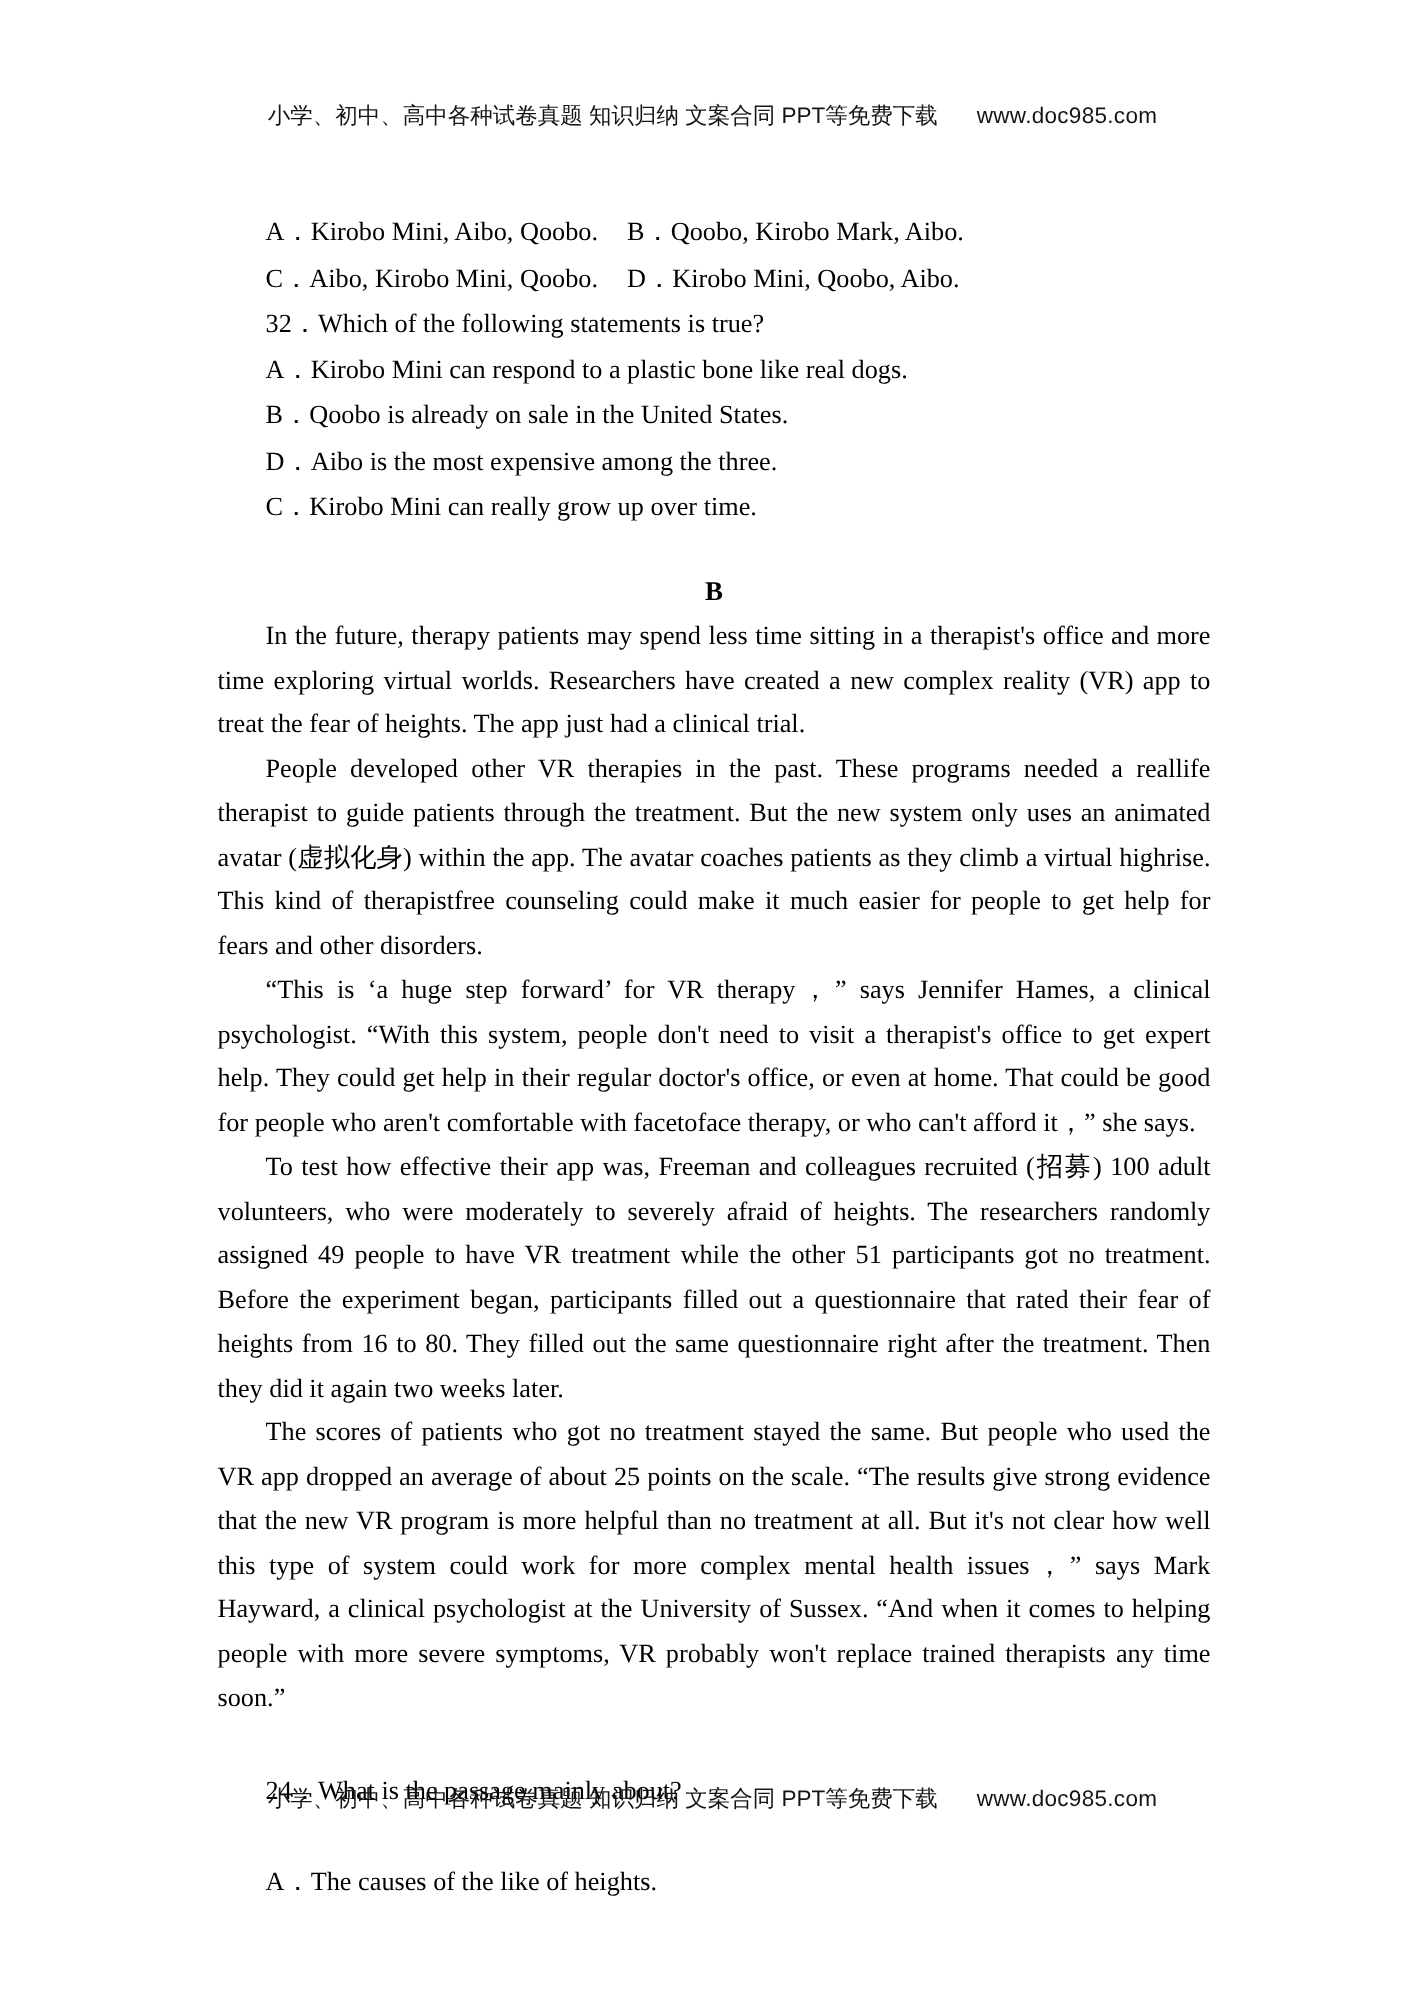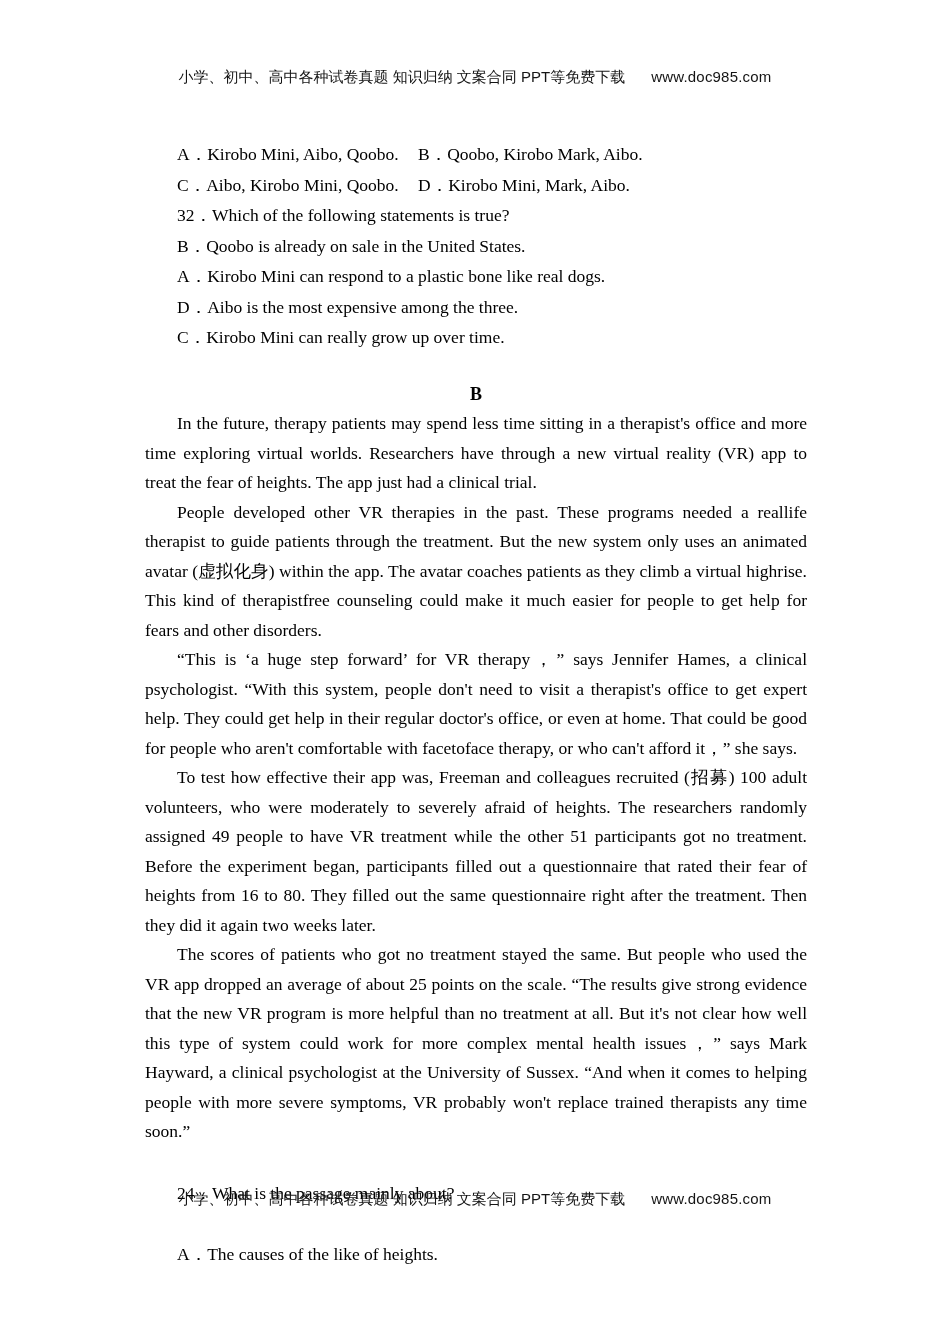--- a/index.html
+++ b/index.html
@@ -71,32 +71,32 @@
   <div class="band band-top">
     <span class="promo">小学、初中、高中各种试卷真题 知识归纳 文案合同 PPT等免费下载</span><span class="url">www.doc985.com</span>
   </div>
 
   <div class="content">
 
     <div class="opt-row">
       <span class="cell-left">A．Kirobo Mini, Aibo, Qoobo.</span><span class="cell-right">B．Qoobo, Kirobo Mark, Aibo.</span>
     </div>
     <div class="opt-row">
-      <span class="cell-left">C．Aibo, Kirobo Mini, Qoobo.</span><span class="cell-right">D．Kirobo Mini, Mark, Aibo.</span>
+      <span class="cell-left">C．Aibo, Kirobo Mini, Qoobo.</span><span class="cell-right">D．Kirobo Mini, Qoobo, Aibo.</span>
     </div>
 
     <div class="q-line">32．Which of the following statements is true?</div>
+    <div class="q-line">A．Kirobo Mini can respond to a plastic bone like real dogs.</div>
     <div class="q-line">B．Qoobo is already on sale in the United States.</div>
-    <div class="q-line">A．Kirobo Mini can respond to a plastic bone like real dogs.</div>
     <div class="q-line">D．Aibo is the most expensive among the three.</div>
     <div class="q-line">C．Kirobo Mini can really grow up over time.</div>
 
     <div class="section-heading">B</div>
 
-    <p class="para">In the future, therapy patients may spend less time sitting in a therapist's office and more time exploring virtual worlds. Researchers have through a new virtual reality (VR) app to treat the fear of heights. The app just had a clinical trial.</p>
+    <p class="para">In the future, therapy patients may spend less time sitting in a therapist's office and more time exploring virtual worlds. Researchers have created a new complex reality (VR) app to treat the fear of heights. The app just had a clinical trial.</p>
     <p class="para">People developed other VR therapies in the past. These programs needed a reallife therapist to guide patients through the treatment. But the new system only uses an animated avatar (虚拟化身) within the app. The avatar coaches patients as they climb a virtual highrise. This kind of therapistfree counseling could make it much easier for people to get help for fears and other disorders.</p>
     <p class="para">“This is ‘a huge step forward’ for VR therapy，”  says Jennifer Hames, a clinical psychologist. “With this system, people don't need to visit a therapist's office to get expert help. They could get help in their regular doctor's office, or even at home. That could be good for people who aren't comfortable with facetoface therapy, or who can't afford it，”  she says.</p>
     <p class="para">To test how effective their app was, Freeman and colleagues recruited (招募) 100 adult volunteers, who were moderately to severely afraid of heights. The researchers randomly assigned 49 people to have VR treatment while the other 51 participants got no treatment. Before the experiment began, participants filled out a questionnaire that rated their fear of heights from 16 to 80. They filled out the same questionnaire right after the treatment. Then they did it again two weeks later.</p>
     <p class="para">The scores of patients who got no treatment stayed the same. But people who used the VR app dropped an average of about 25 points on the scale. “The results give strong evidence that the new VR program is more helpful than no treatment at all. But it's not clear how well this type of system could work for more complex mental health issues，”  says Mark Hayward, a clinical psychologist at the University of Sussex. “And when it comes to helping people with more severe symptoms, VR probably won't replace trained therapists any time soon.”</p>
 
     <div class="q-line q-line-sm">24．What is the passage mainly about?</div>
     <div class="q-line q-line-sm">A．The causes of the like of heights.</div>
 
   </div>
 

